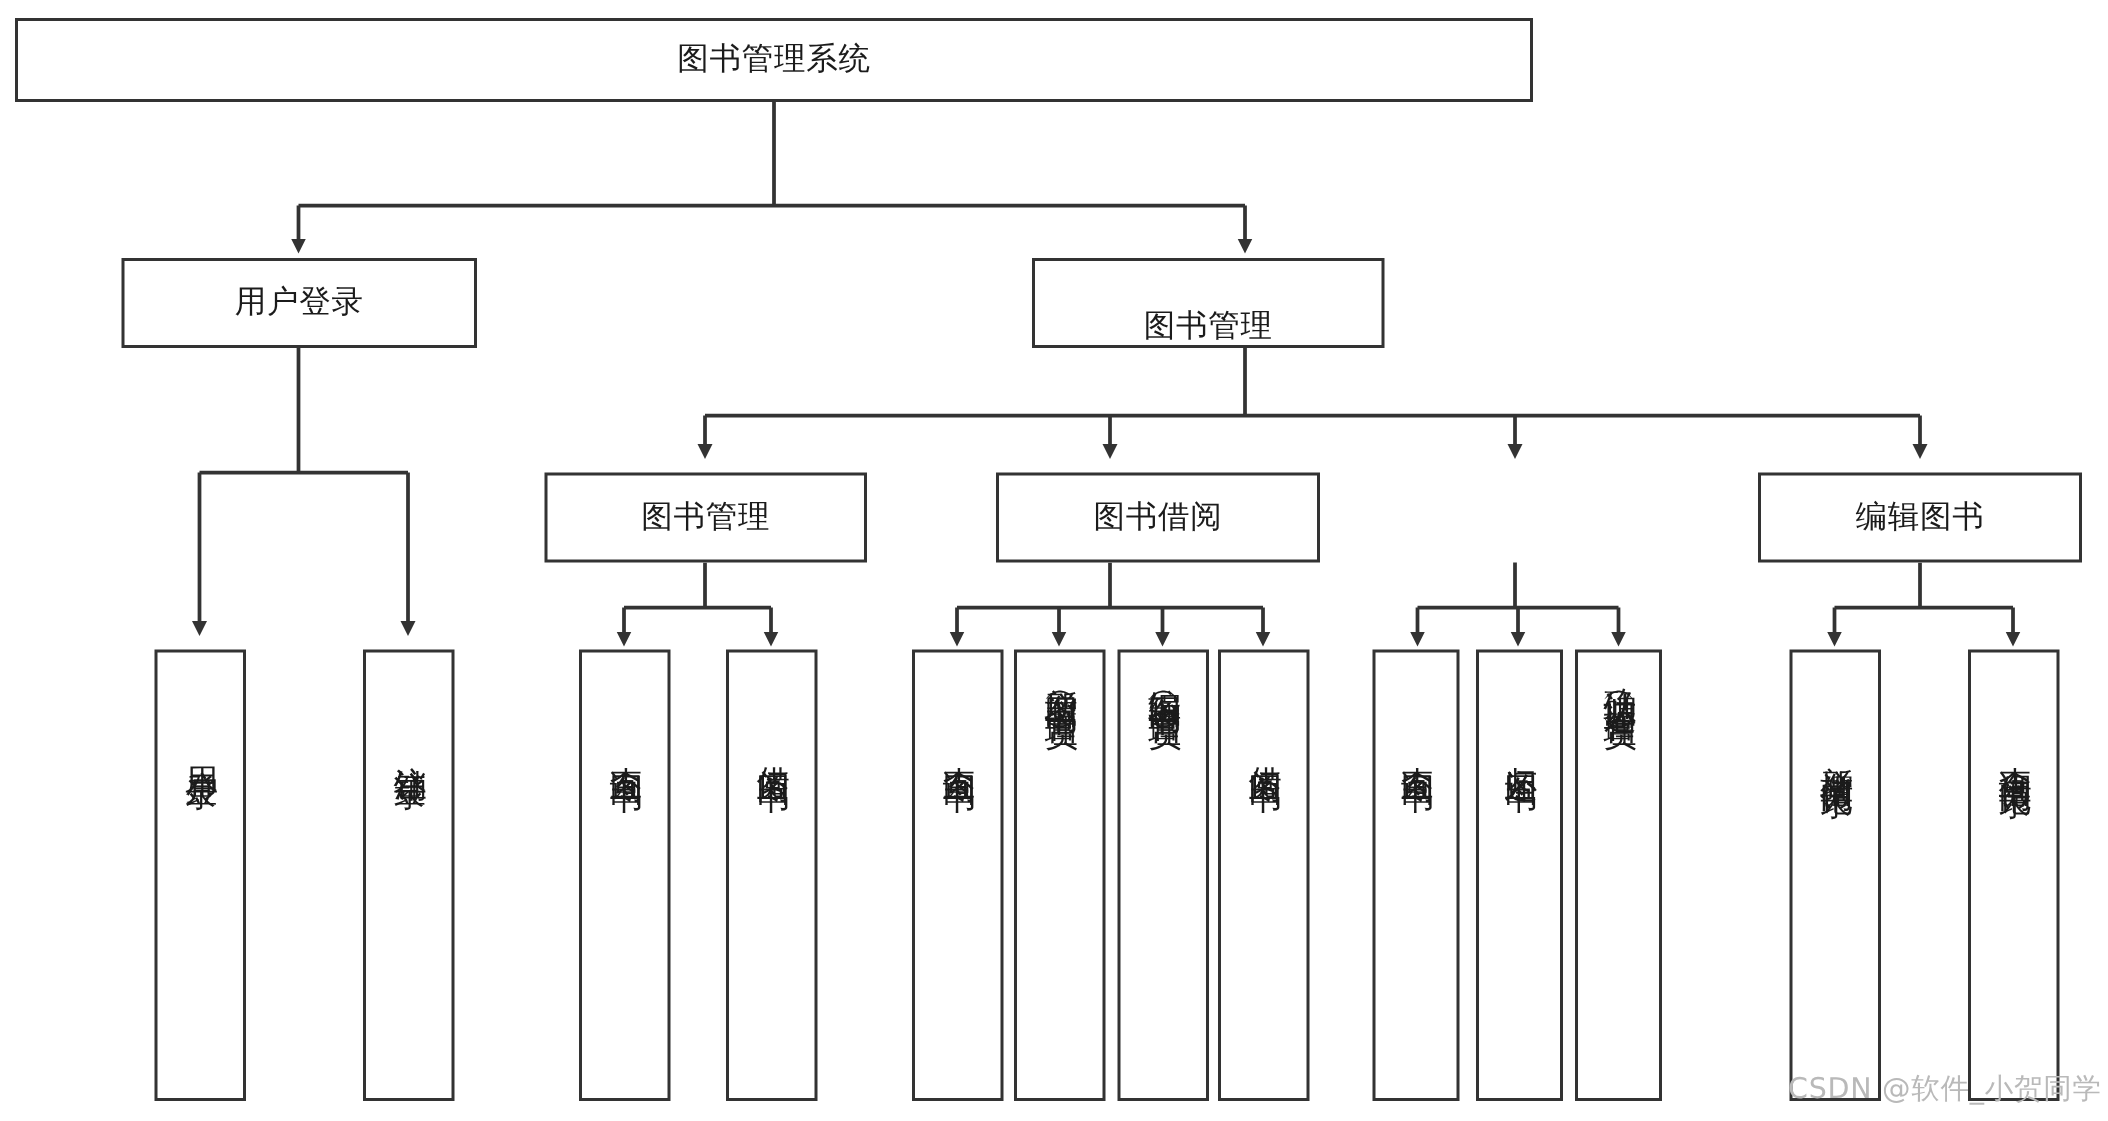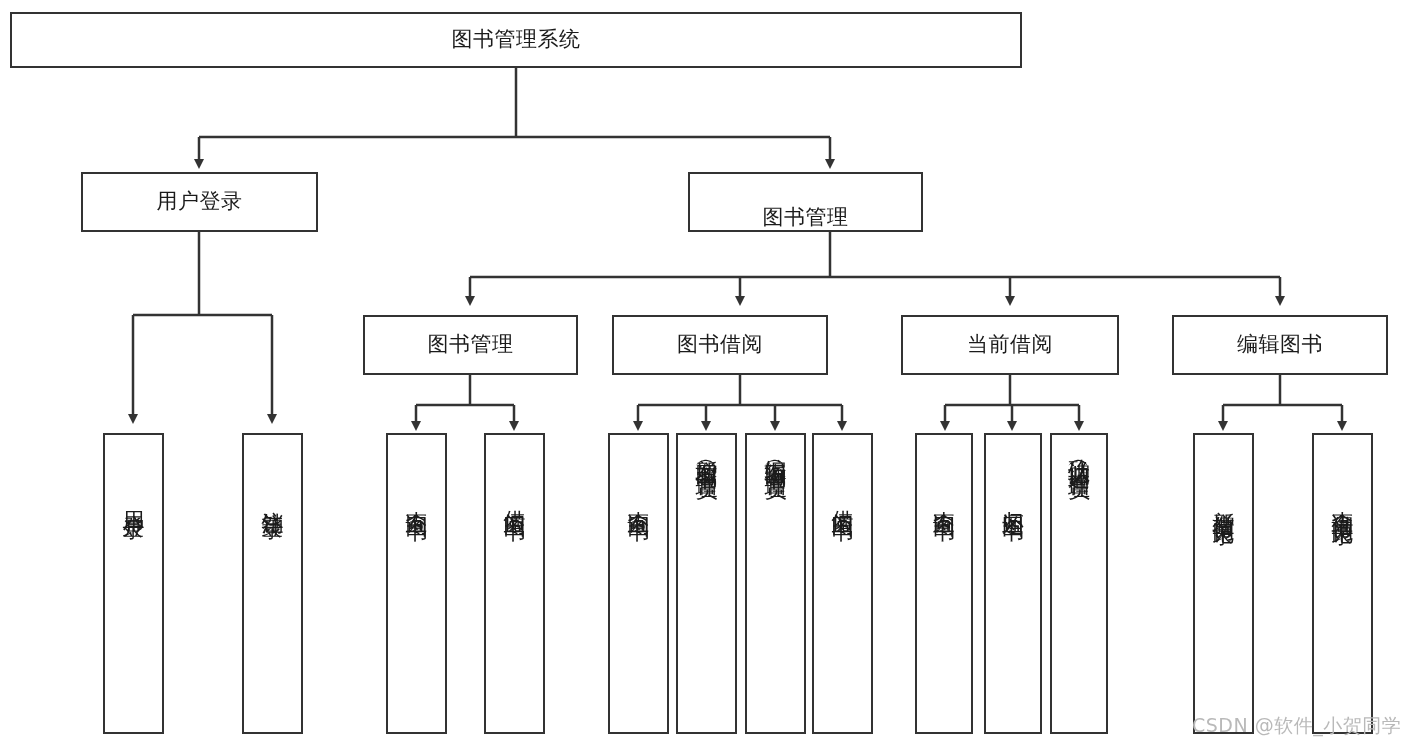--- a/index.html
+++ b/index.html
@@ -80,25 +80,22 @@
   <div class="node h-node" style="left:81px;top:172px;width:237px;height:60px;">
     <span class="lbl">用户登录</span>
   </div>
   <div class="node h-node" style="left:688px;top:172px;width:235px;height:60px;align-items:flex-end;">
     <span class="lbl">图书管理</span>
   </div>
 
   <div class="node h-node" style="left:363px;top:315px;width:215px;height:60px;">
     <span class="lbl">图书管理</span>
   </div>
-  <div class="node h-node" style="left:612px;top:315px;width:216px;height:60px;align-items:center;">
+  <div class="node h-node" style="left:664px;top:315px;width:216px;height:60px;align-items:center;">
     <span class="lbl">图书借阅</span>
-  </div>
-  <div class="node h-node" style="left:901px;top:315px;width:218px;height:60px;">
-    <span class="lbl">当前借阅</span>
   </div>
   <div class="node h-node" style="left:1172px;top:315px;width:216px;height:60px;">
     <span class="lbl">编辑图书</span>
   </div>
 
   <div class="node v-node mid" style="left:103px;top:433px;width:61px;height:301px;">
     <span class="lbl">用户登录</span>
   </div>
   <div class="node v-node mid" style="left:242px;top:433px;width:61px;height:301px;">
     <span class="lbl">注销登录</span>

